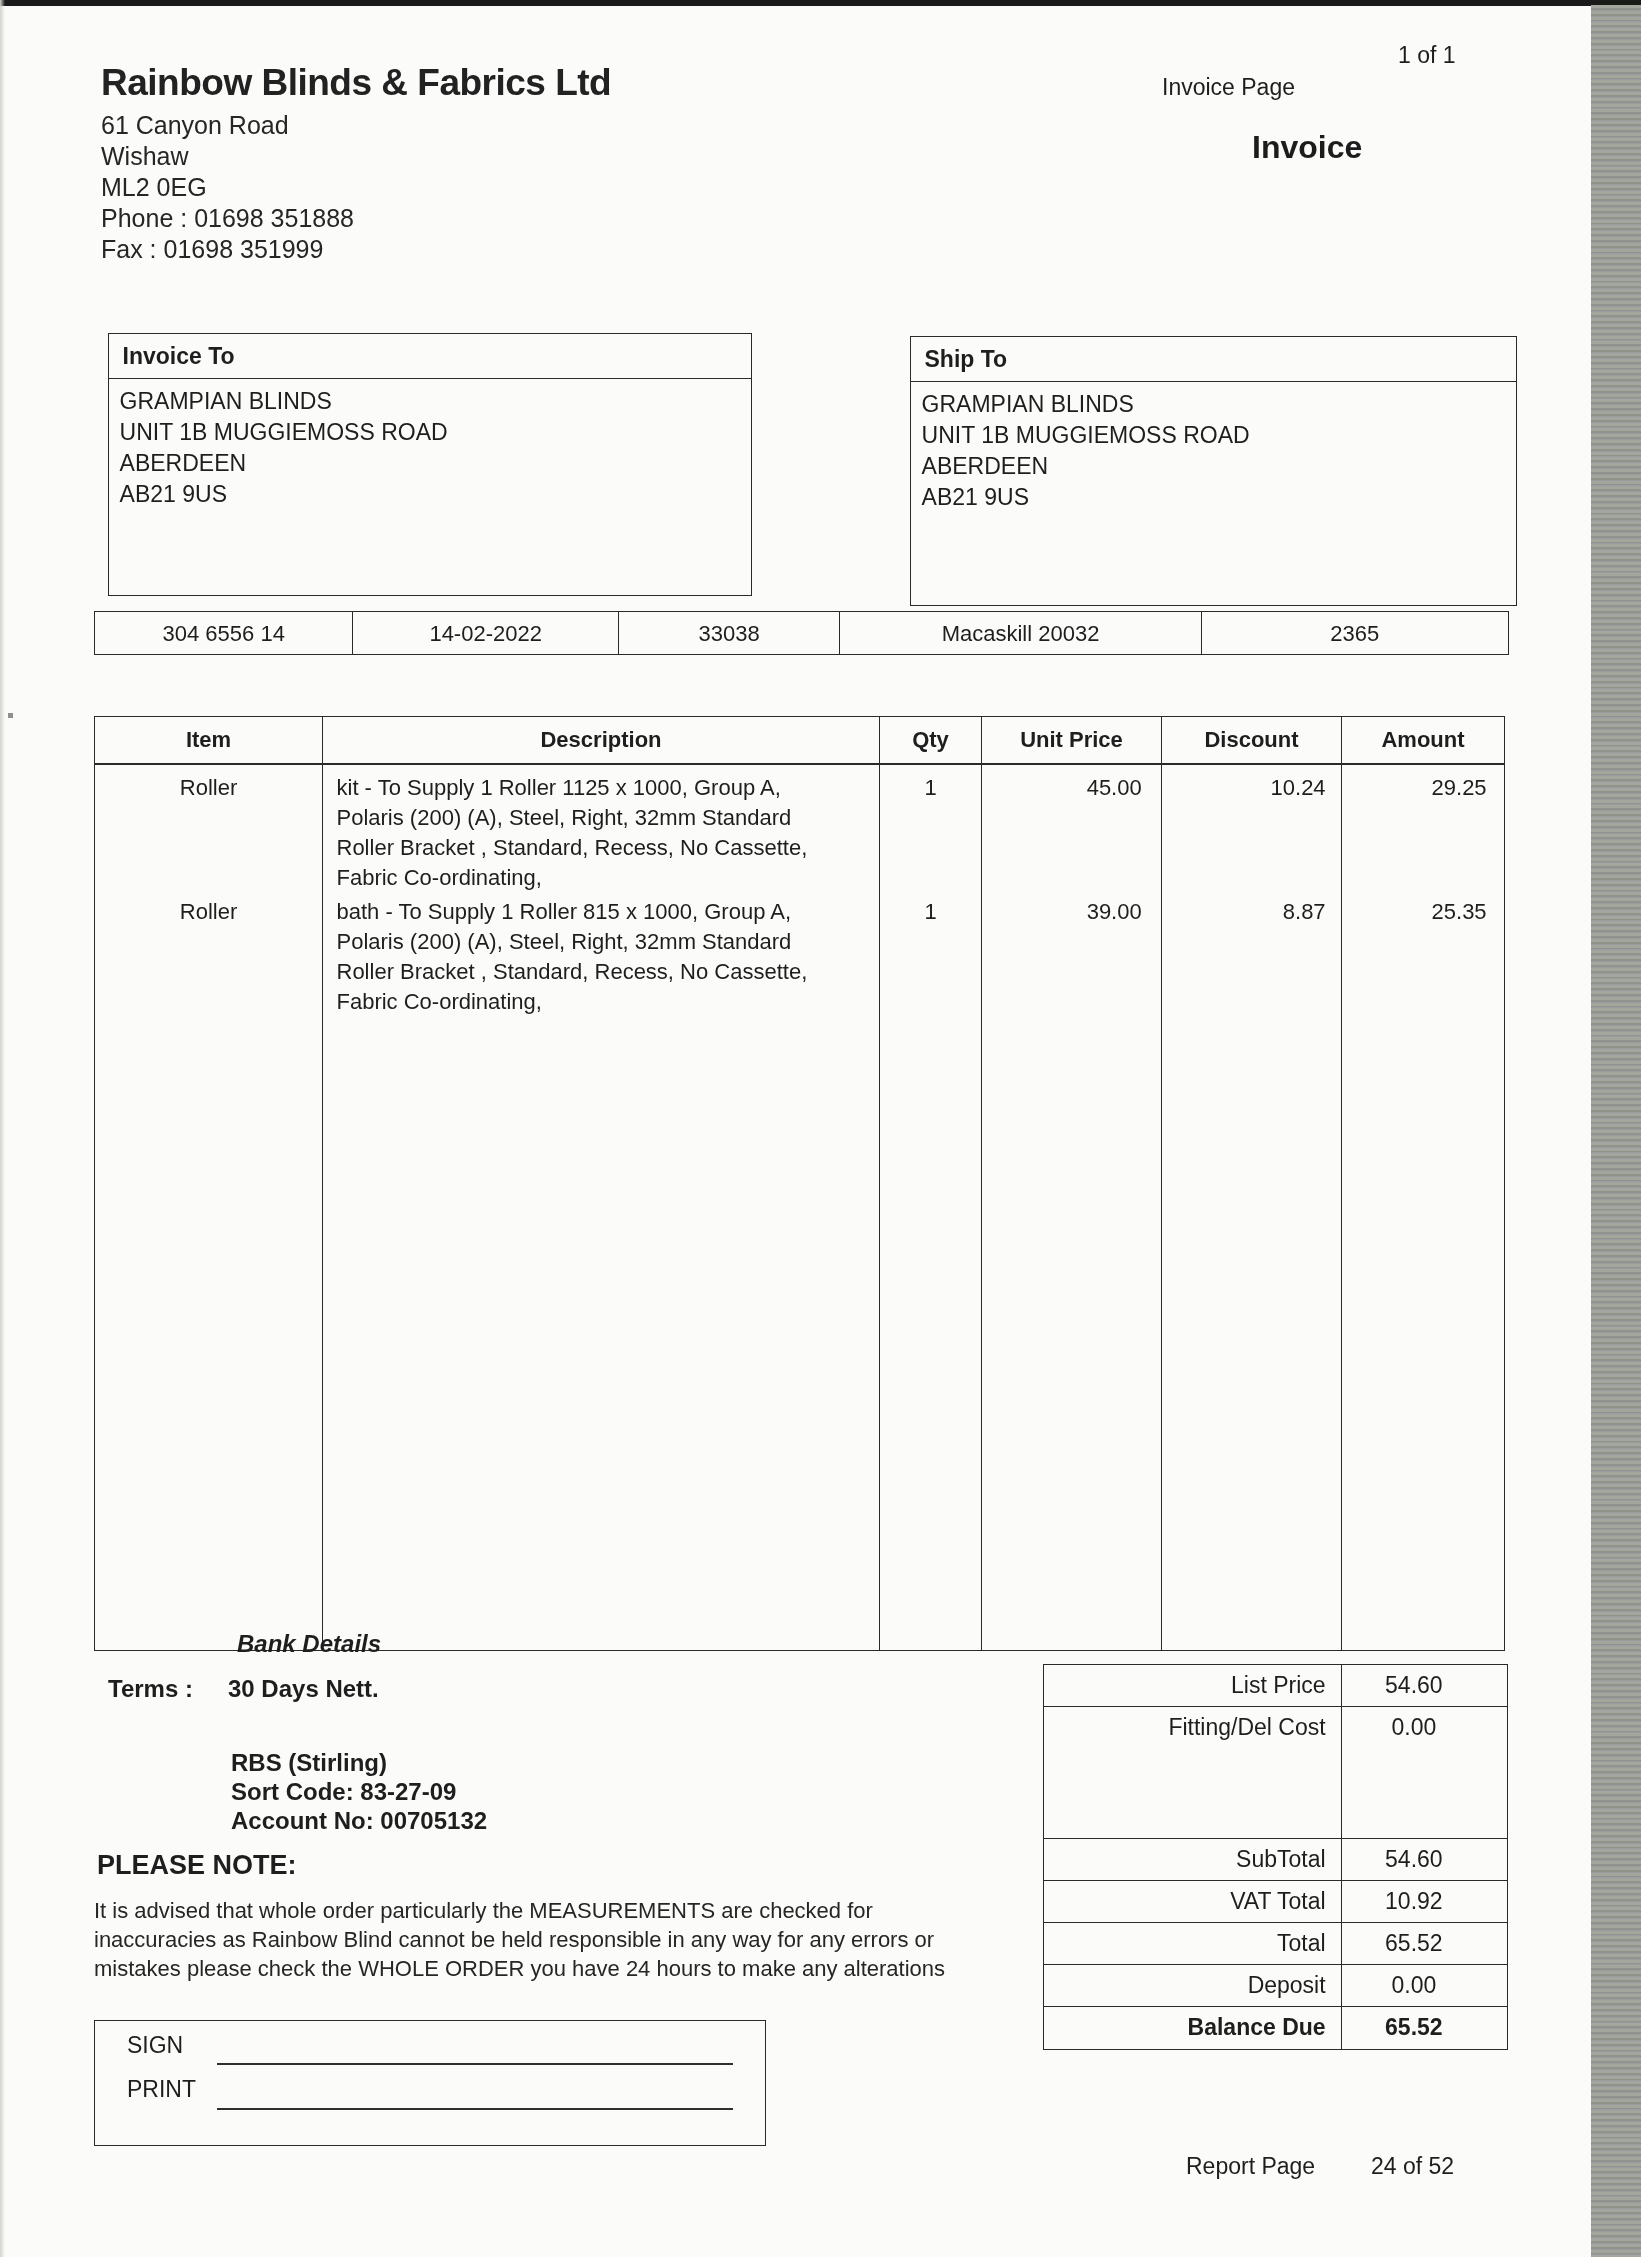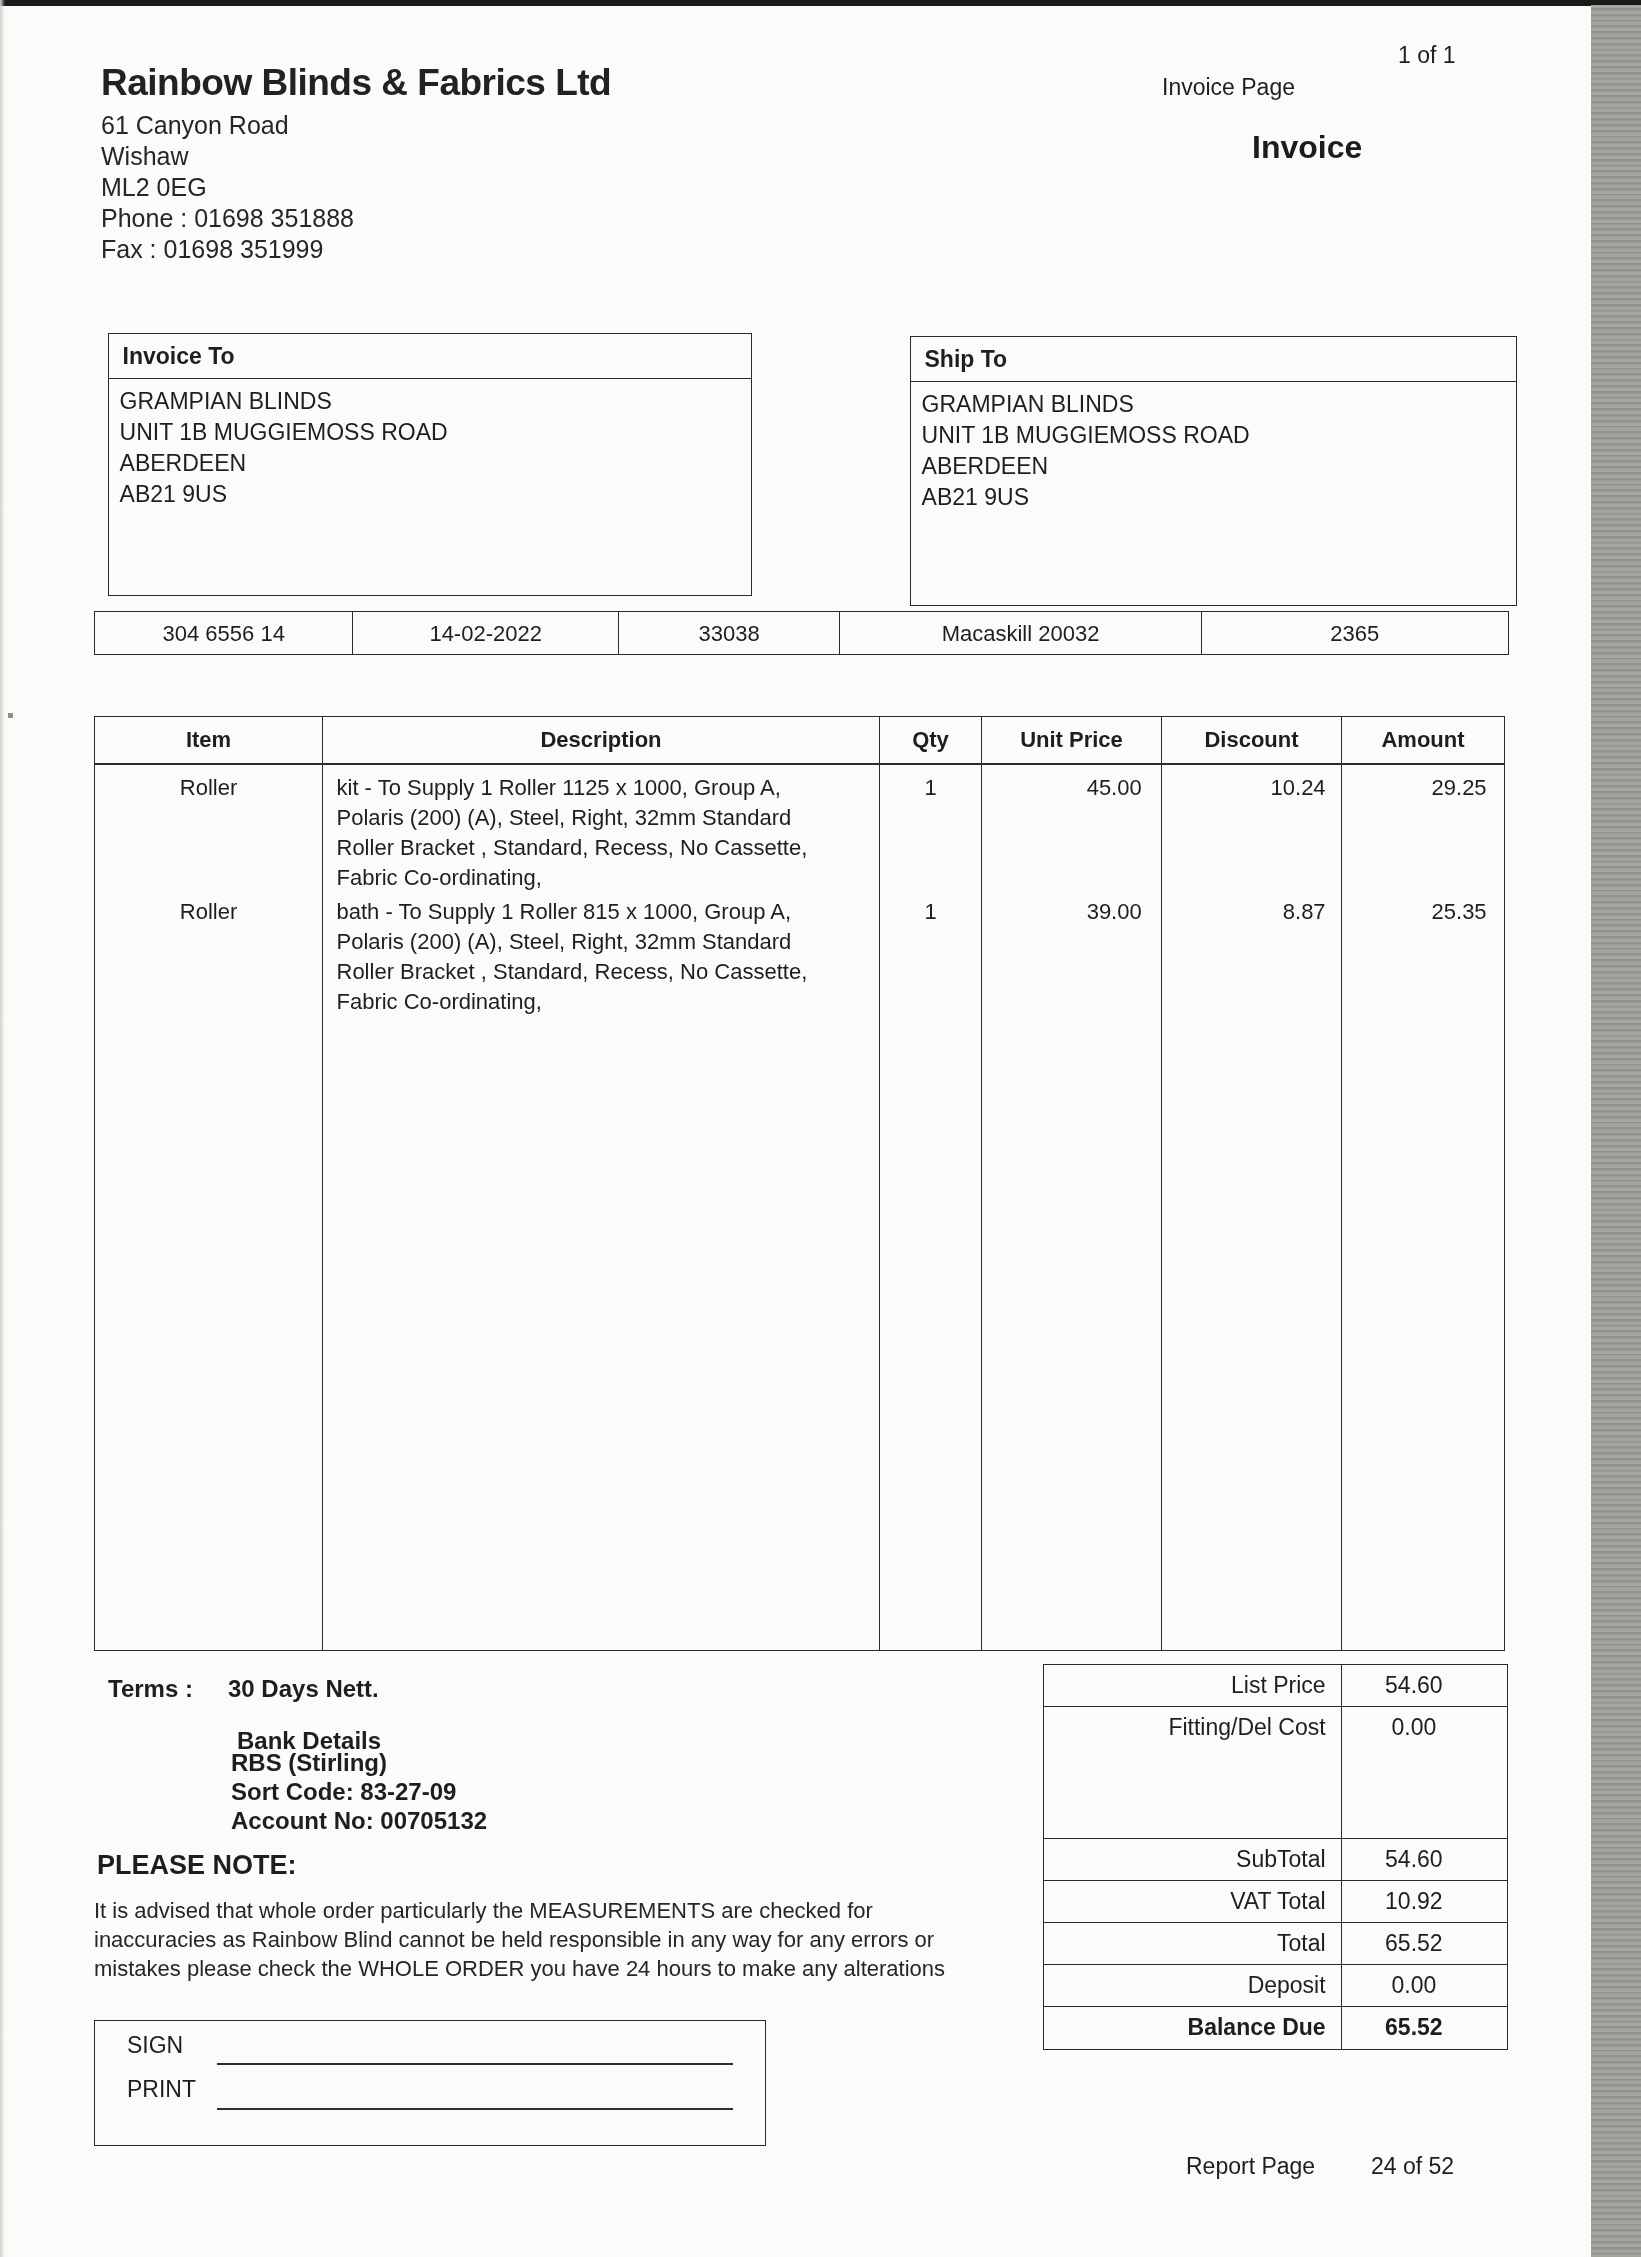--- a/index.html
+++ b/index.html
@@ -61,21 +61,21 @@
   .c3 { width:180px; } .c4 { width:180px; } .c5 { width:162px; }
   .cellblock { height:124px; font-size:22px; line-height:30px; }
   .t-center { text-align:center; }
   .t-right  { text-align:right; }
   .desc { white-space:pre-line; padding:0 9.7px 0 13.5px; }
   .pr-unit { padding-right:19.3px; } .pr-disc { padding-right:15.4px; } .pr-amt { padding-right:17.4px; }
 
   
   .terms-label { left:108px; top:1675px; font-size:24px; font-weight:bold; }
   .terms-value { left:228px; top:1675px; font-size:24px; font-weight:bold; }
-  .bank-title  { left:237px; top:1727px; font-size:24px; font-weight:bold; }
+  .bank-title  { left:237px; top:1630px; font-size:24px; font-weight:bold;font-style:italic; }
   .bank-lines  { left:231px; top:1748px; font-size:24px; font-weight:bold; line-height:29px; white-space:pre-line; }
   .please-note { left:97px; top:1850px; font-size:27px; font-weight:bold; }
   .note-body   { left:94px; top:1896px; font-size:22px; line-height:29px; white-space:pre-line; color:#262626; }
 
   
   .totals-box { left:1043px; top:1664px; width:465px; border:1.9px solid #2a2a2a; }
   .tot-row { display:flex; border-bottom:1.9px solid #2a2a2a; }
   .tot-row:last-child { border-bottom:none; }
   .tot-label { width:297px; font-size:23px; text-align:right; padding:6.8px 15.4px 0 0; }
   .tot-value { width:164px; font-size:23px; text-align:center; padding:6.8px 19.3px 0 0; border-left:1.9px solid #2a2a2a; }

